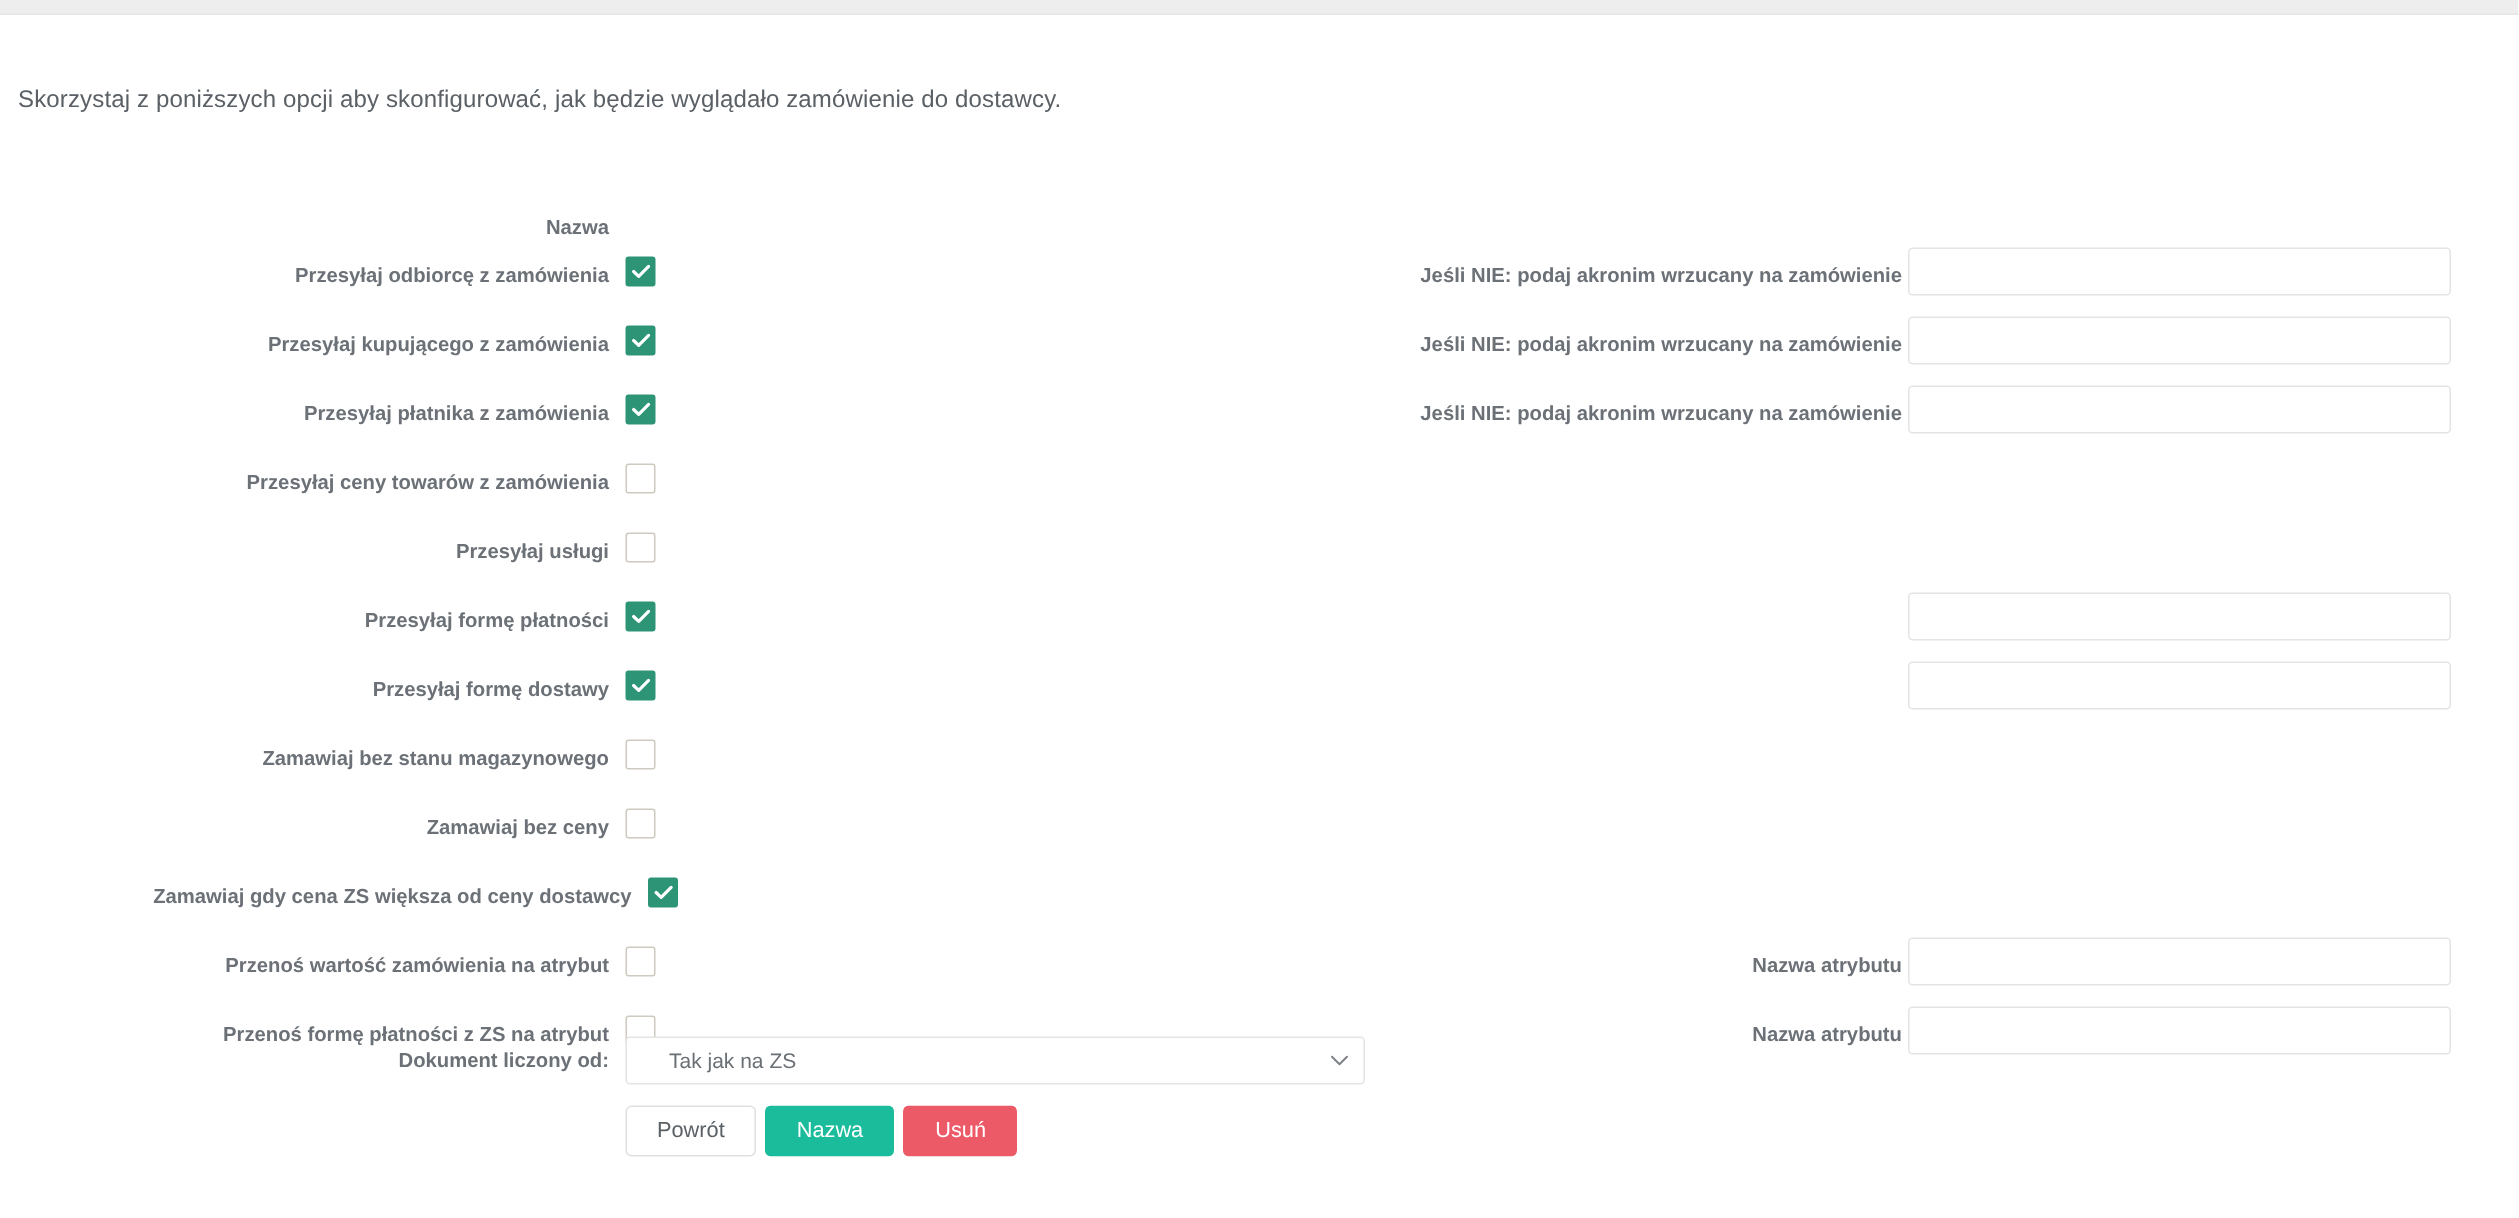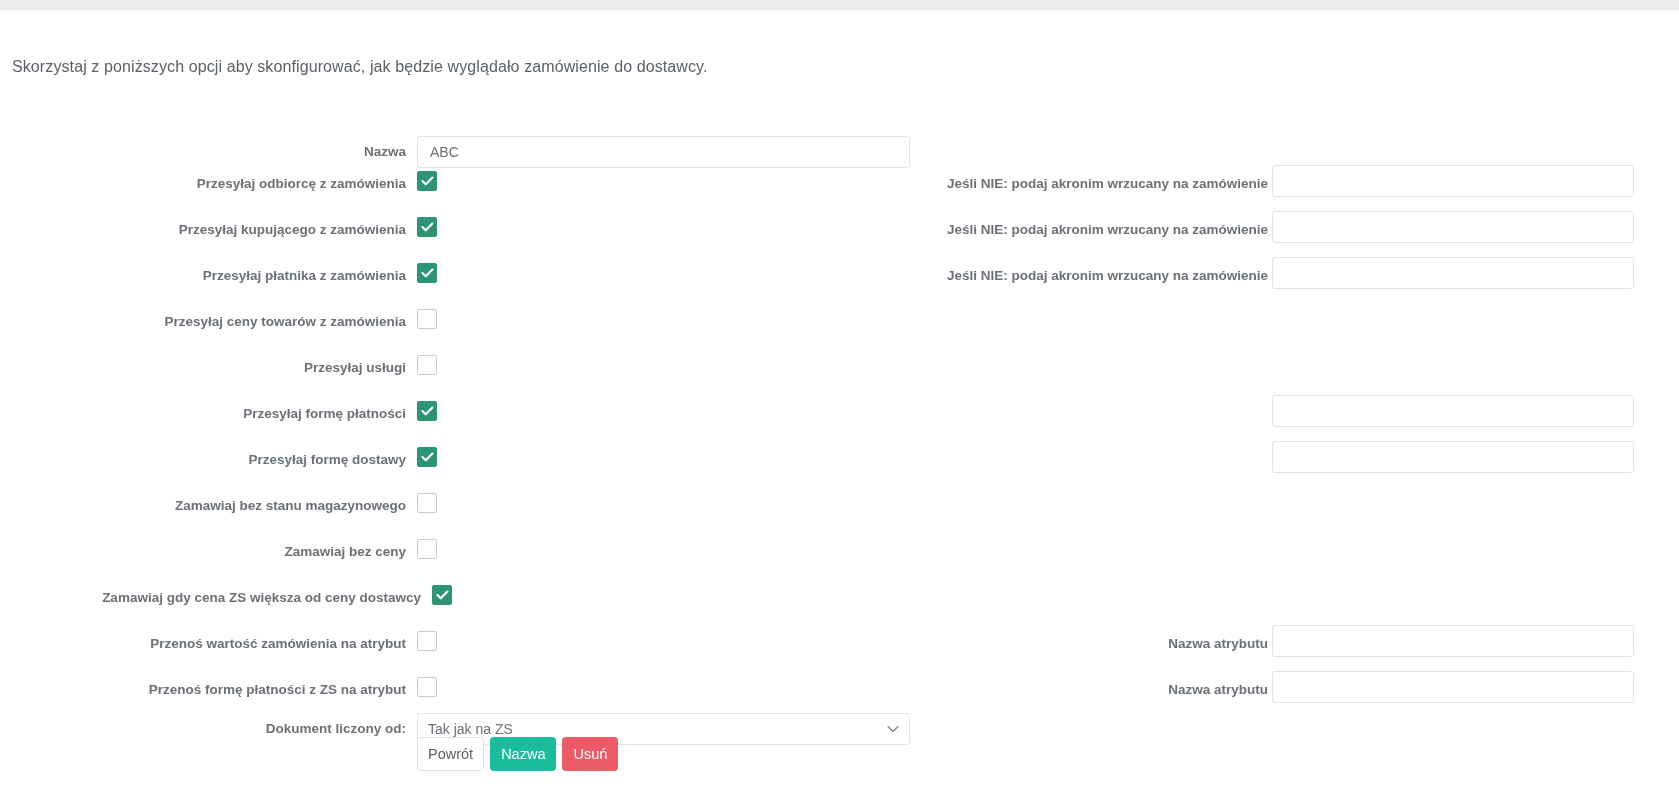--- a/index.html
+++ b/index.html
@@ -77,21 +77,21 @@
   .name-input { width: 493px; }
   .select-box {
     box-sizing: border-box;
     width: 493px;
     height: 32px;
     border: 1px solid #e4e4e4;
     background: #ffffff;
     border-radius: 3px;
     font-size: 14px;
     color: #6a7075;
-    padding: 0 10px;
+    padding: 0 28px;
     display: flex;
     align-items: center;
     position: relative;
     cursor: pointer;
   }
   .select-box .chev {
     position: absolute;
     right: 10px;
     top: 50%;
     transform: translateY(-50%);
@@ -142,21 +142,21 @@
     left: 417px;
     top: 0;
     display: flex;
     gap: 6px;
   }
   .btn {
     box-sizing: border-box;
     font-family: "Liberation Sans", sans-serif;
     font-size: 14.5px;
     height: 34px;
-    padding: 0 10px;
+    padding: 0 20px;
     border-radius: 4px;
     cursor: pointer;
     line-height: 32px;
     border: 1px solid transparent;
   }
   .btn-default {
     background: #ffffff;
     border: 1px solid #e0e0e0;
     color: #5a6065;
   }
@@ -183,23 +183,20 @@
 <div class="top-strip"></div>
 
 <div class="page">
 
   <div class="intro">Skorzystaj z poniższych opcji aby skonfigurować, jak będzie wyglądało zamówienie do dostawcy.</div>
 
   <div class="form-area">
 
     <div class="row" style="position:absolute; top:32px; left:0; width:1679px;text-decoration:underline;">
       <div class="lbl-left" style="top:9px;">Nazwa</div>
-      <div class="ctrl-left" style="top:0;">
-        <input class="text-input name-input" type="text" value="ABC" style="">
-      </div>
     </div>
 
     <div id="rows-host">
         <div class="row" style="position: absolute; left: 0px; width: 1679px; top: 67px;">
           <div class="lbl-left" style="top: 6px;">Przesyłaj odbiorcę z zamówienia</div>
           <div class="ctrl-left" style="top: 0px;"><div class="checkbox on">
               <svg width="13" height="10" viewBox="0 0 13 10">
                 <path d="M1.4 5 L4.8 8.3 L11.4 1.6" fill="none" stroke="#ffffff" stroke-width="2.1" stroke-linecap="round" stroke-linejoin="round"></path>
               </svg>
             </div></div>
@@ -275,21 +272,21 @@
           <div class="ctrl-right" style="top: -6px;"><input type="text" class="text-input right-input" value="" style=""></div>
         </div>
         <div class="row" style="position: absolute; left: 0px; width: 1679px; top: 573px;">
           <div class="lbl-left" style="top: 6px;">Przenoś formę płatności z ZS na atrybut</div>
           <div class="ctrl-left" style="top: 0px;"><div class="checkbox off"></div></div>
           <div class="lbl-right" style="top: 6px;">Nazwa atrybutu</div>
           <div class="ctrl-right" style="top: -6px;"><input type="text" class="text-input right-input" value="" style=""></div>
         </div>
       </div>
 
-    <div class="row" style="position:absolute; top:609px; left:0; width:1679px;">
+    <div class="row" style="position:absolute; top:587px; left:0; width:1679px;">
       <div class="lbl-left" style="top:9px;">Dokument liczony od:</div>
       <div class="ctrl-left" style="top:0;">
         <div class="select-box">
           <span>Tak jak na ZS</span>
           <span class="chev">
             <svg width="12" height="8" viewBox="0 0 12 8">
                 <path d="M1 1.5 L6 6.5 L11 1.5" fill="none" stroke="#7d8287" stroke-width="1.3" stroke-linecap="round" stroke-linejoin="round"></path>
               </svg>
           </span>
         </div>

